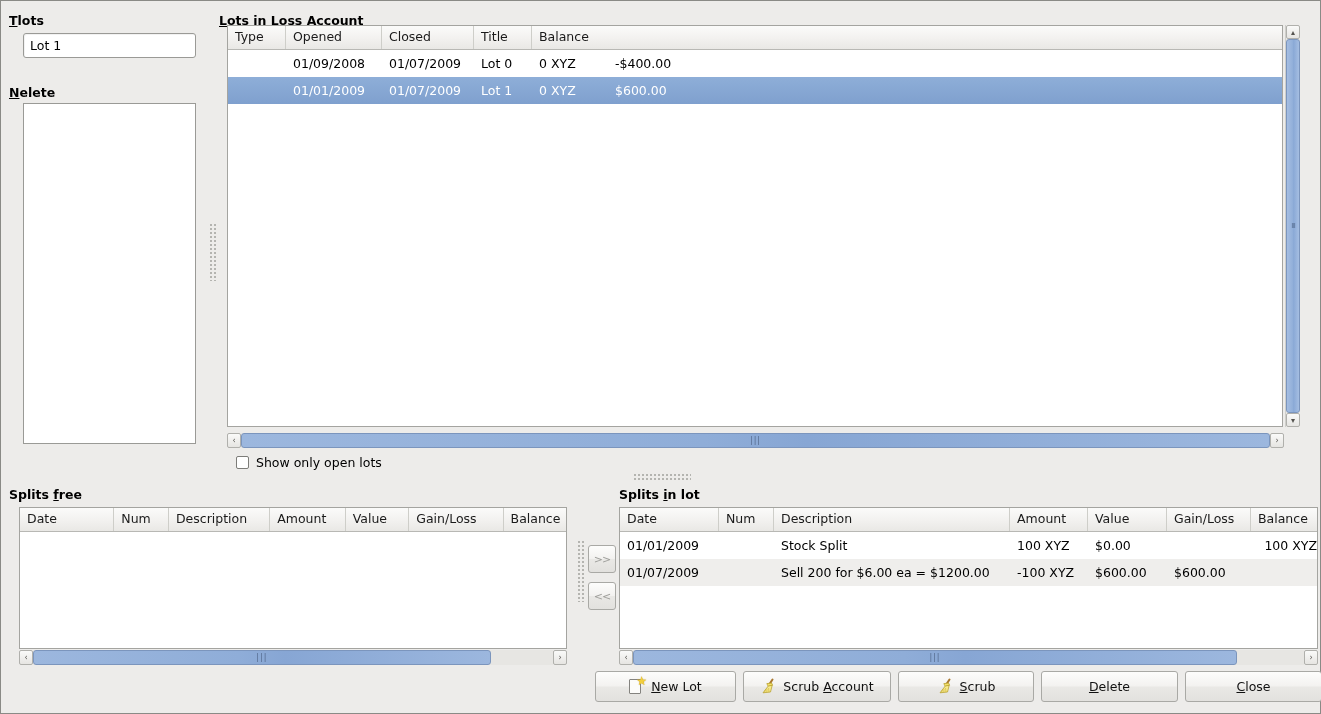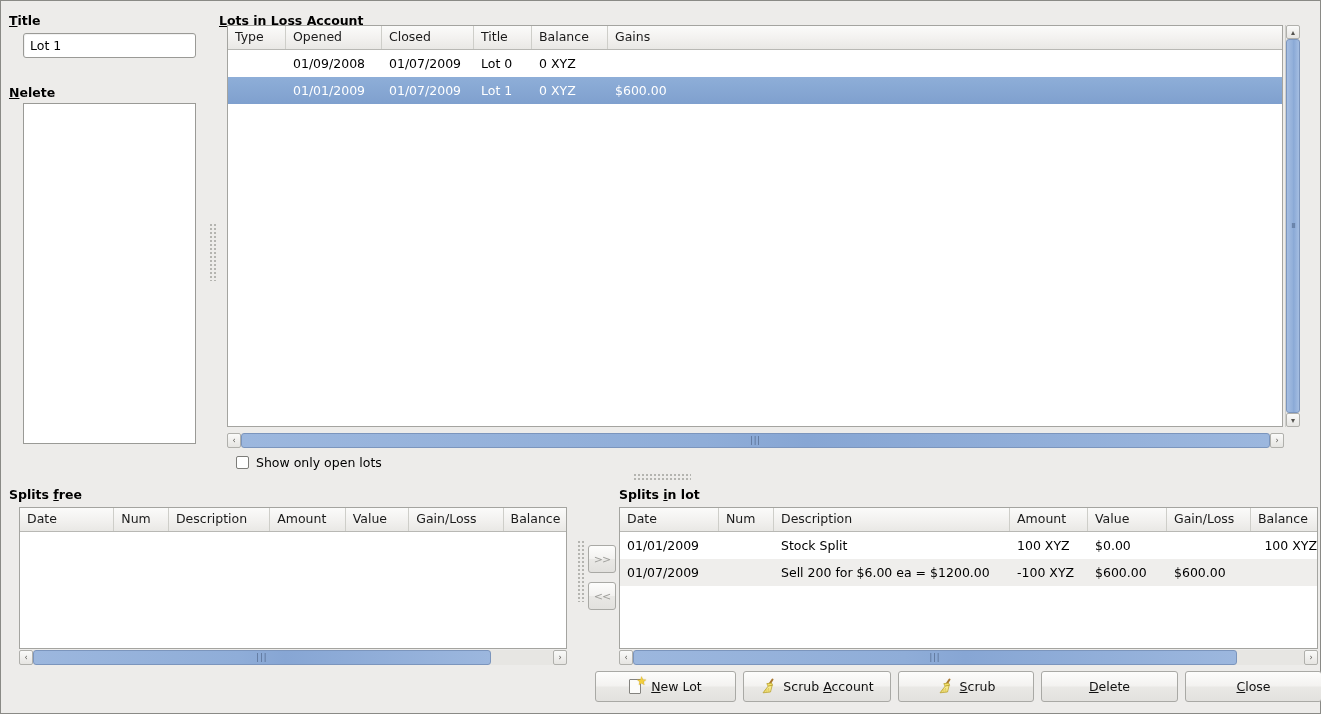--- a/index.html
+++ b/index.html
@@ -228,21 +228,21 @@
 </style>
 </head>
 <body>
 
 <div class="window">
 
 
   <div class="body">
 
     <div style="position:absolute;left:8px;top:12px;" class="lbl">
-      <u>T</u><span>itle</span>
+      <u>T</u><span>lots</span>
     </div>
 
     <input class="entry" style="position: absolute; left: 22px; top: 32px; width: 173px; height: 25px;" value="Lot 1">
 
     <div style="position:absolute;left:8px;top:84px;" class="lbl">
       <u>N</u><span>elete</span>
     </div>
 
     <div class="textview" style="position:absolute;left:22px;top:102px;width:173px;height:341px;"></div>
 
@@ -252,29 +252,29 @@
       <u>L</u><span>ots in Loss Account</span>
     </div>
 
     <div class="tv" style="left:226px;top:24px;width:1056px;height:402px;">
       <div class="tv-head">
         <div class="th" style="width:58px">Type</div>
         <div class="th" style="width:96px">Opened</div>
         <div class="th" style="width:92px">Closed</div>
         <div class="th" style="width:58px">Title</div>
         <div class="th" style="width:76px">Balance</div>
-        <div class="th" style="flex:1 1 auto">Gains</div>
       </div>
       <div class="tv-rows">
         <div class="tv-row">
           <div class="td" style="width:58px"></div>
           <div class="td" style="width:96px">01/09/2008</div>
           <div class="td" style="width:92px">01/07/2009</div>
           <div class="td" style="width:58px">Lot 0</div>
           <div class="td" style="width:76px">0 XYZ</div>
+          <div class="td" style="flex:1 1 auto">-$400.00</div>
         </div>
         <div class="tv-row sel">
           <div class="td" style="width:58px"></div>
           <div class="td" style="width:96px">01/01/2009</div>
           <div class="td" style="width:92px">01/07/2009</div>
           <div class="td" style="width:58px">Lot 1</div>
           <div class="td" style="width:76px">0 XYZ</div>
           <div class="td" style="flex:1 1 auto">$600.00</div>
         </div>
       </div>

